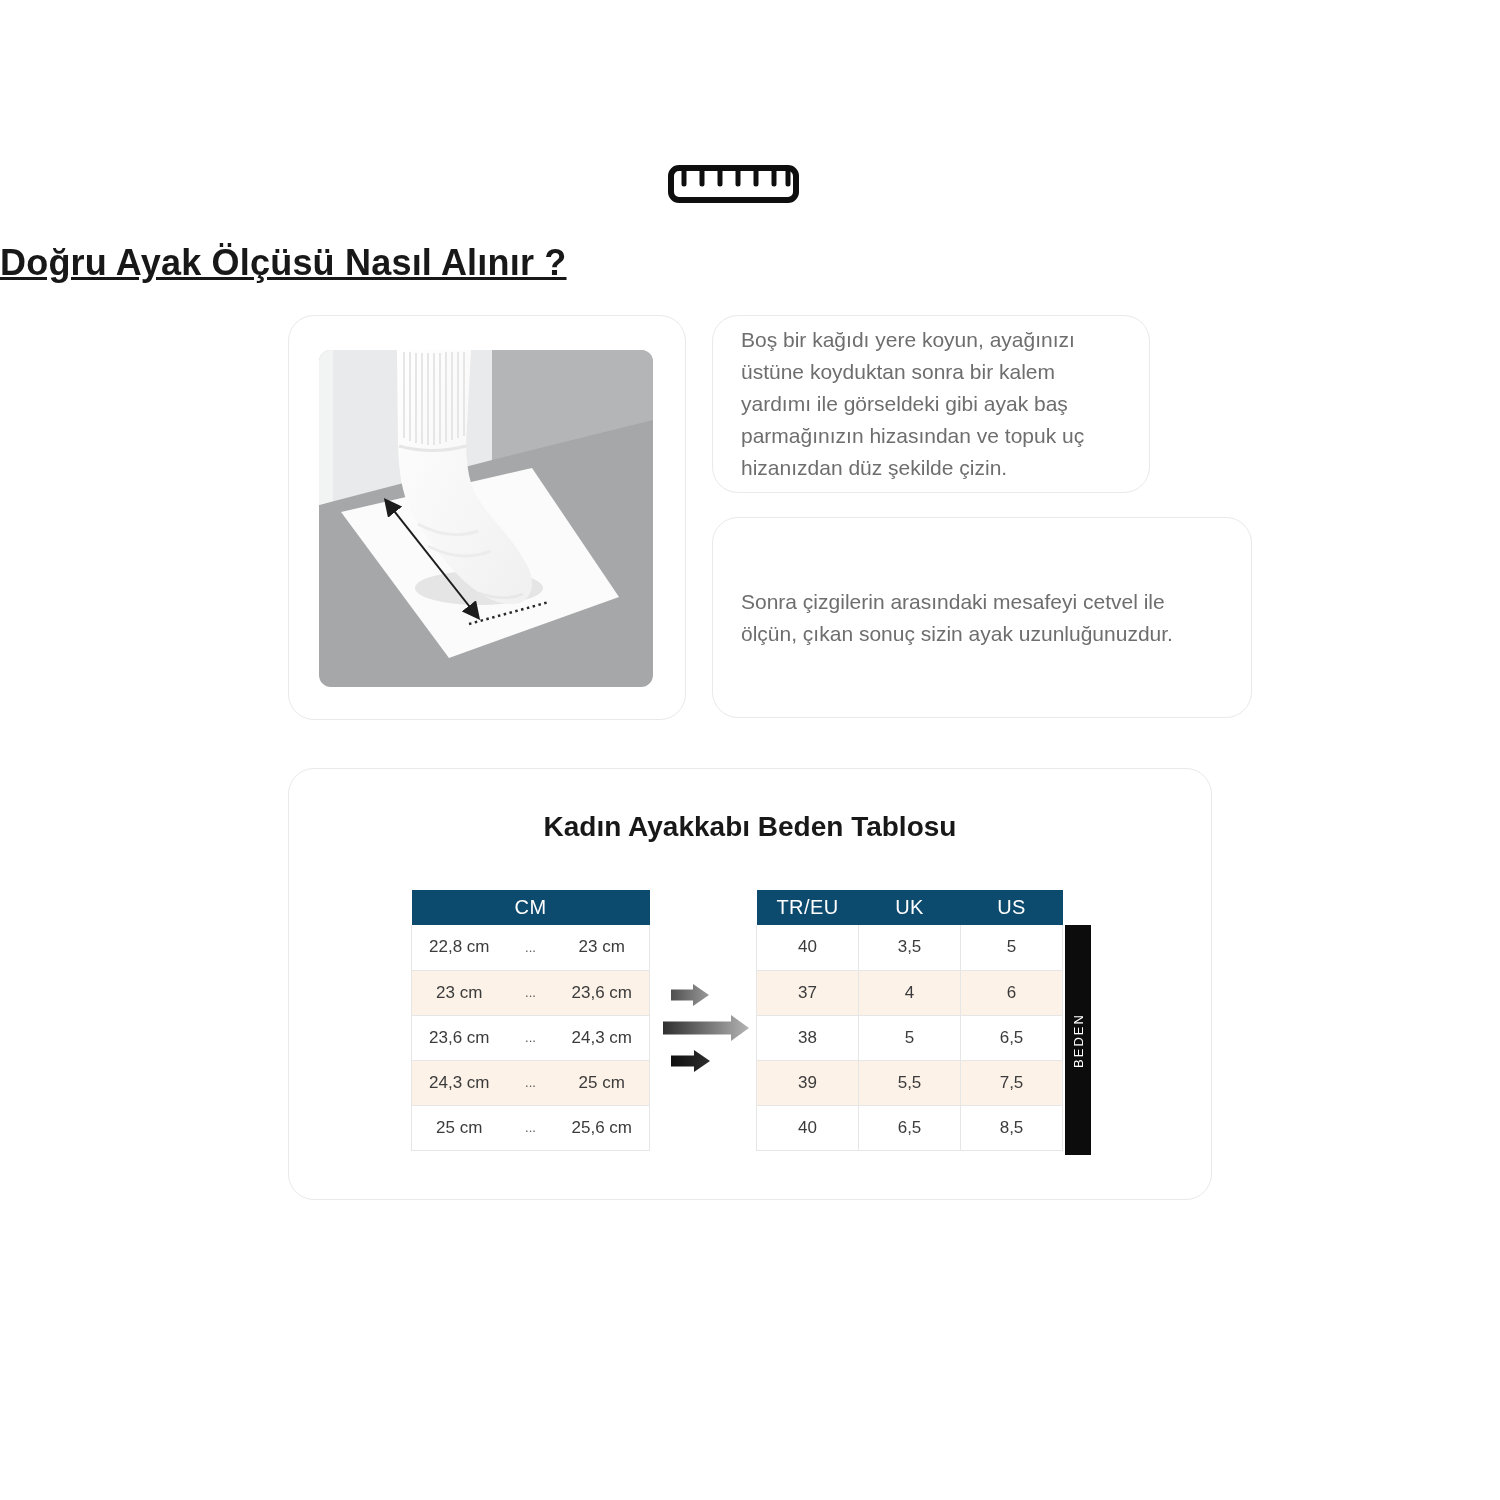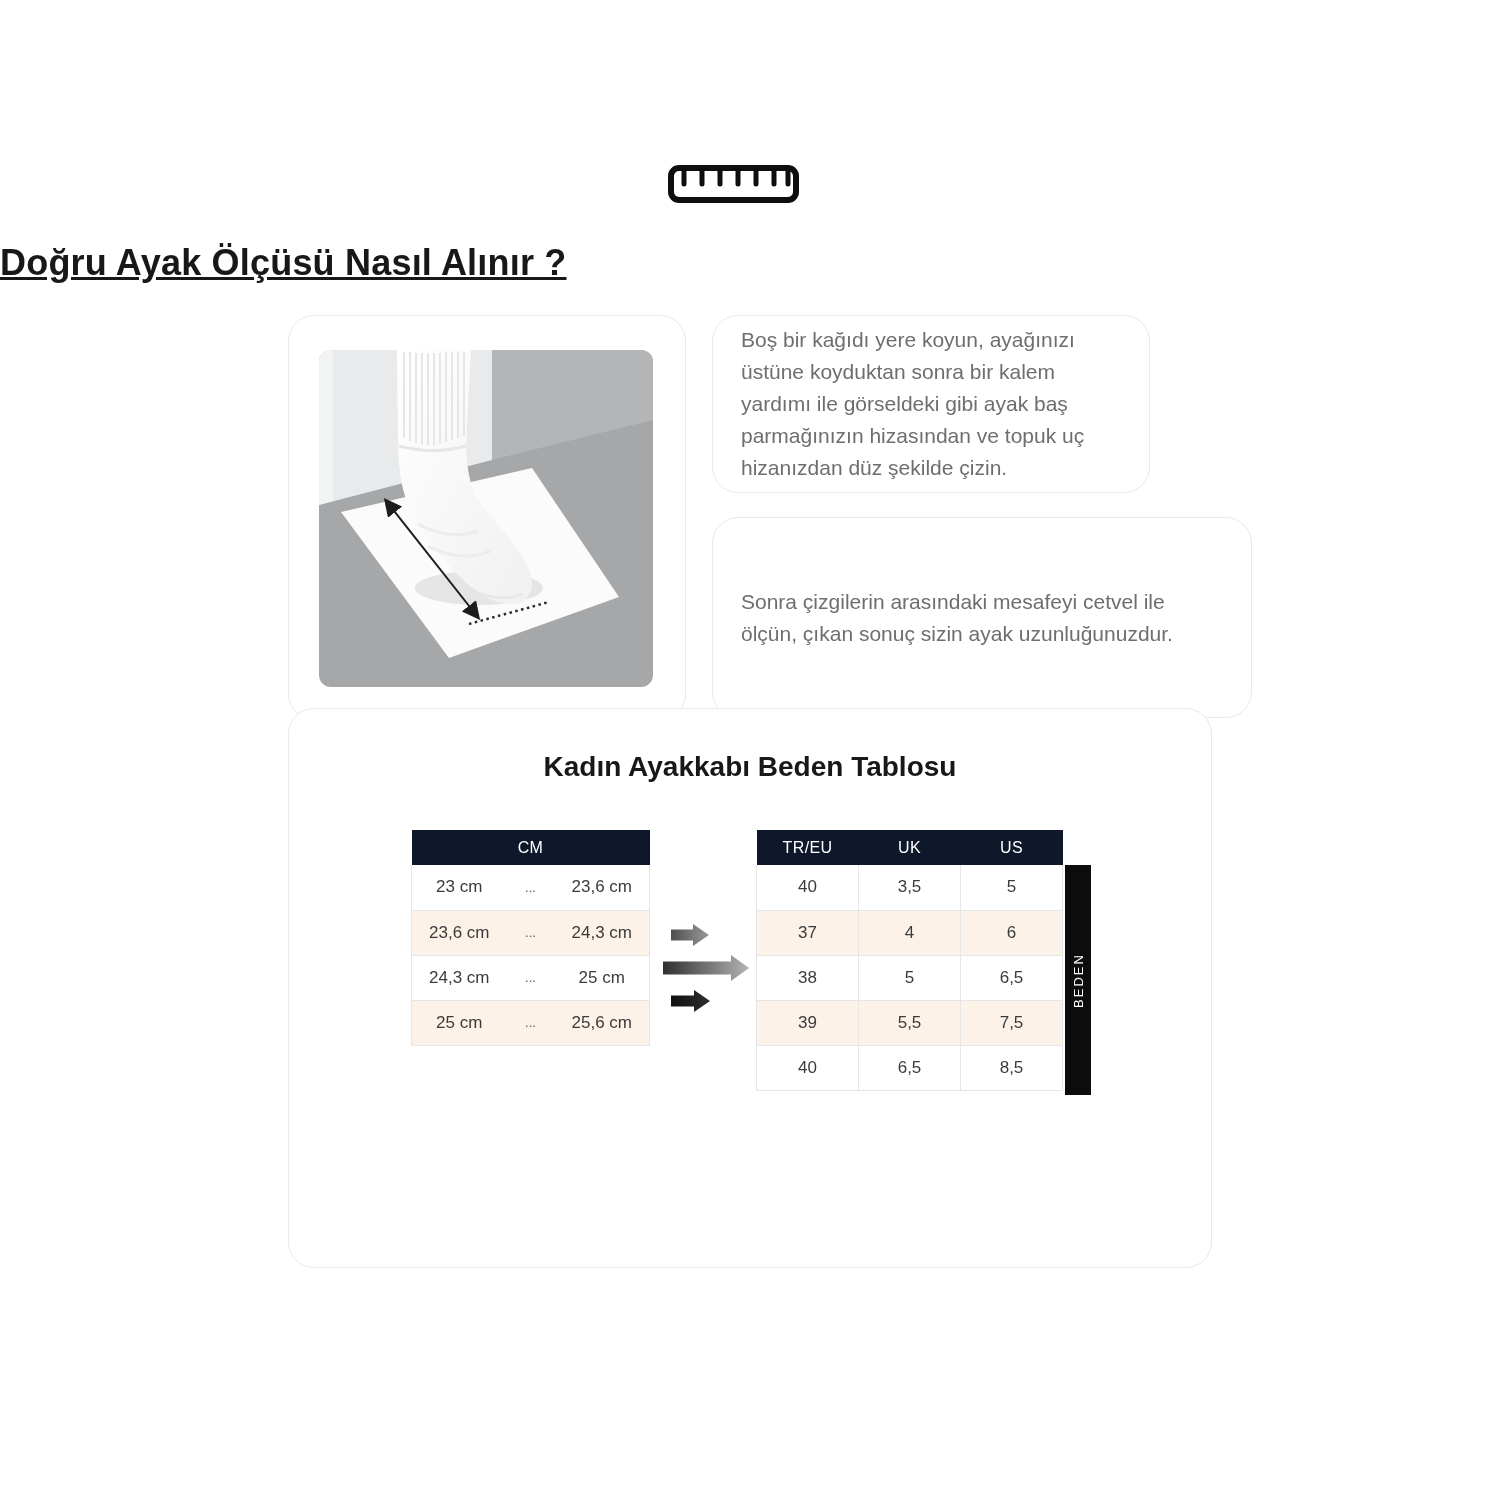--- a/index.html
+++ b/index.html
@@ -17,26 +17,26 @@
   .photo-card  { left:288px; top:315px; width:398px; height:405px; }
   .step-card-1 { left:712px; top:315px; width:438px; height:178px; display:flex; align-items:center; }
   .step-card-2 { left:712px; top:517px; width:540px; height:201px; display:flex; align-items:center; }
   .step-text { padding:24px 46px 24px 28px; font-size:21px; line-height:32px; color:#6e6e6e; }
 
   .photo { position:absolute; left:30px; top:34px; width:334px; height:337px;
            border-radius:12px; overflow:hidden; }
   .photo svg { display:block; }
 
   
-  .chart-card { left:288px; top:708px; width:924px; height:560px;padding-left:32px; }
+  .chart-card { left:288px; top:768px; width:924px; height:432px;padding-left:32px; }
   .chart-title { position:absolute; left:0; right:0; top:42px; text-align:center;
                  font-size:28px; font-weight:bold; color:#181818; }
 
   table { border-collapse:collapse; table-layout:fixed; }
-  th { background:#0f172a; color:#ffffff; height:35px; font-size:16px; font-weight:normal; letter-spacing:.4px; }
+  th { background:#0c4a6e; color:#ffffff; height:35px; font-size:20px; font-weight:normal; letter-spacing:.4px; }
   td { height:45px; text-align:center; vertical-align:middle;
        font-size:17px; color:#3b3b3b; background:#fff; }
 
   .cm-table { position:absolute; left:122px; top:121px; width:238px; }
   .cm-table col.c-val  { width:95px; }
   .cm-table col.c-dots { width:48px; }
   .cm-table td { border-bottom:1px solid #e6e6e6; }
   .cm-table tr td:first-child { border-left:1px solid #e6e6e6; }
   .cm-table tr td:last-child  { border-right:1px solid #e6e6e6; }
   .cm-table td:nth-child(2) { font-size:13px; color:#5a5a5a; }
@@ -125,20 +125,25 @@
           <col class="c-dots">
           <col class="c-val">
         </colgroup>
       <thead>
         <tr>
           <th colspan="3">CM</th>
         </tr>
       </thead>
       <tbody>
           <tr>
+            <td>22,8 cm</td>
+            <td>...</td>
+            <td>23 cm</td>
+          </tr>
+          <tr>
             <td>23 cm</td>
             <td>...</td>
             <td>23,6 cm</td>
           </tr>
           <tr>
             <td>23,6 cm</td>
             <td>...</td>
             <td>24,3 cm</td>
           </tr>
           <tr>

